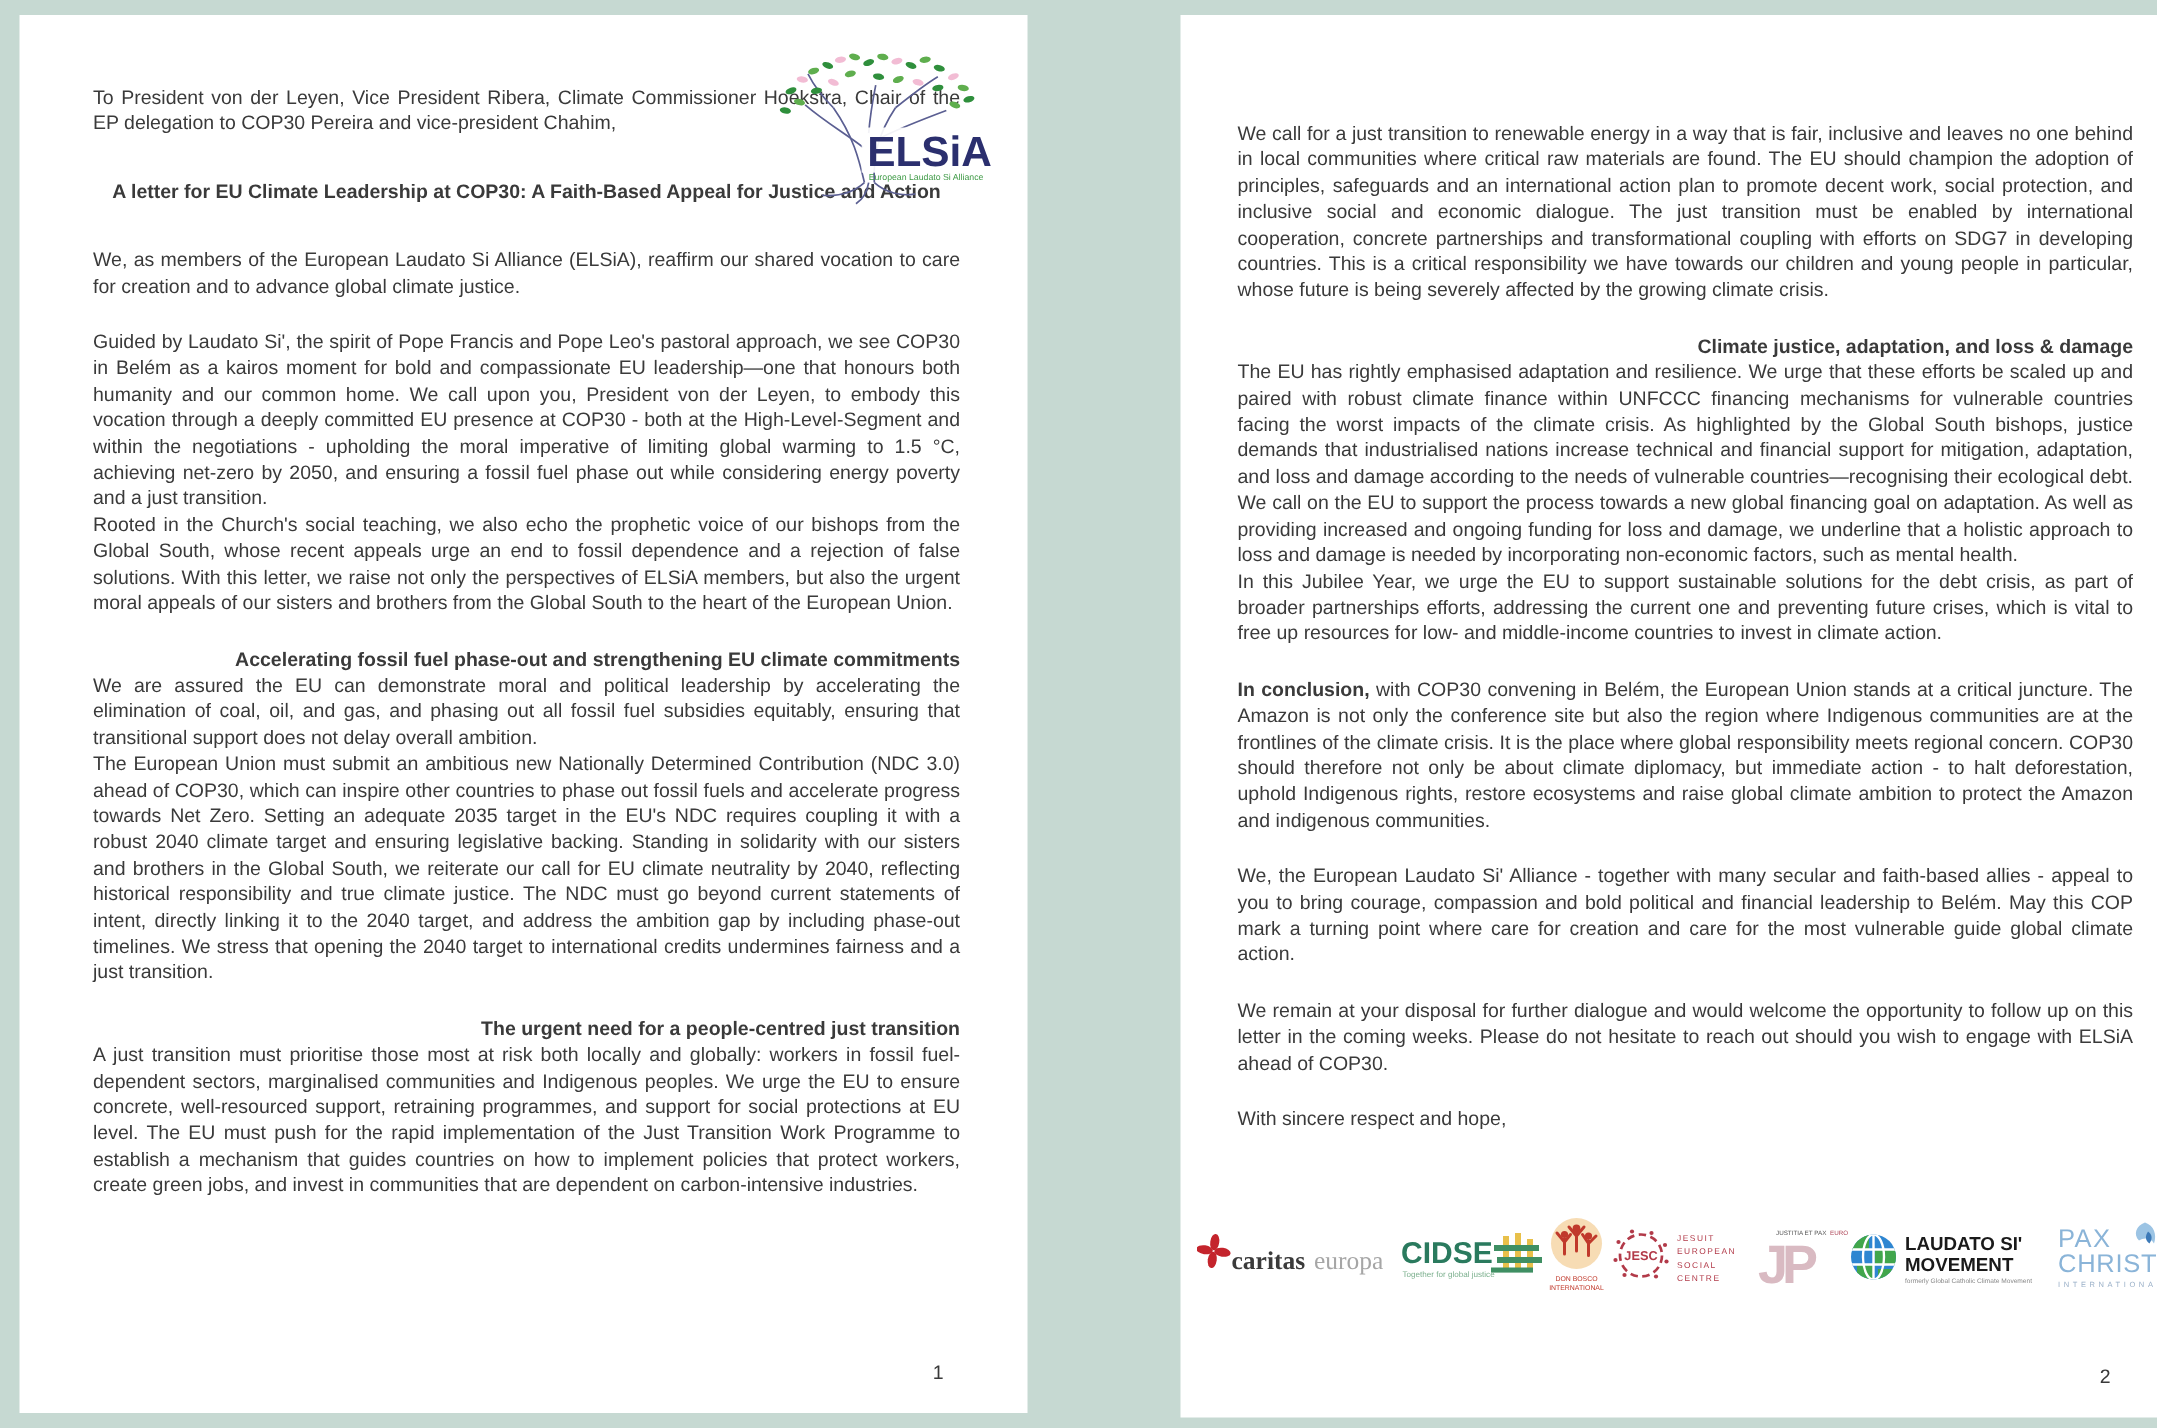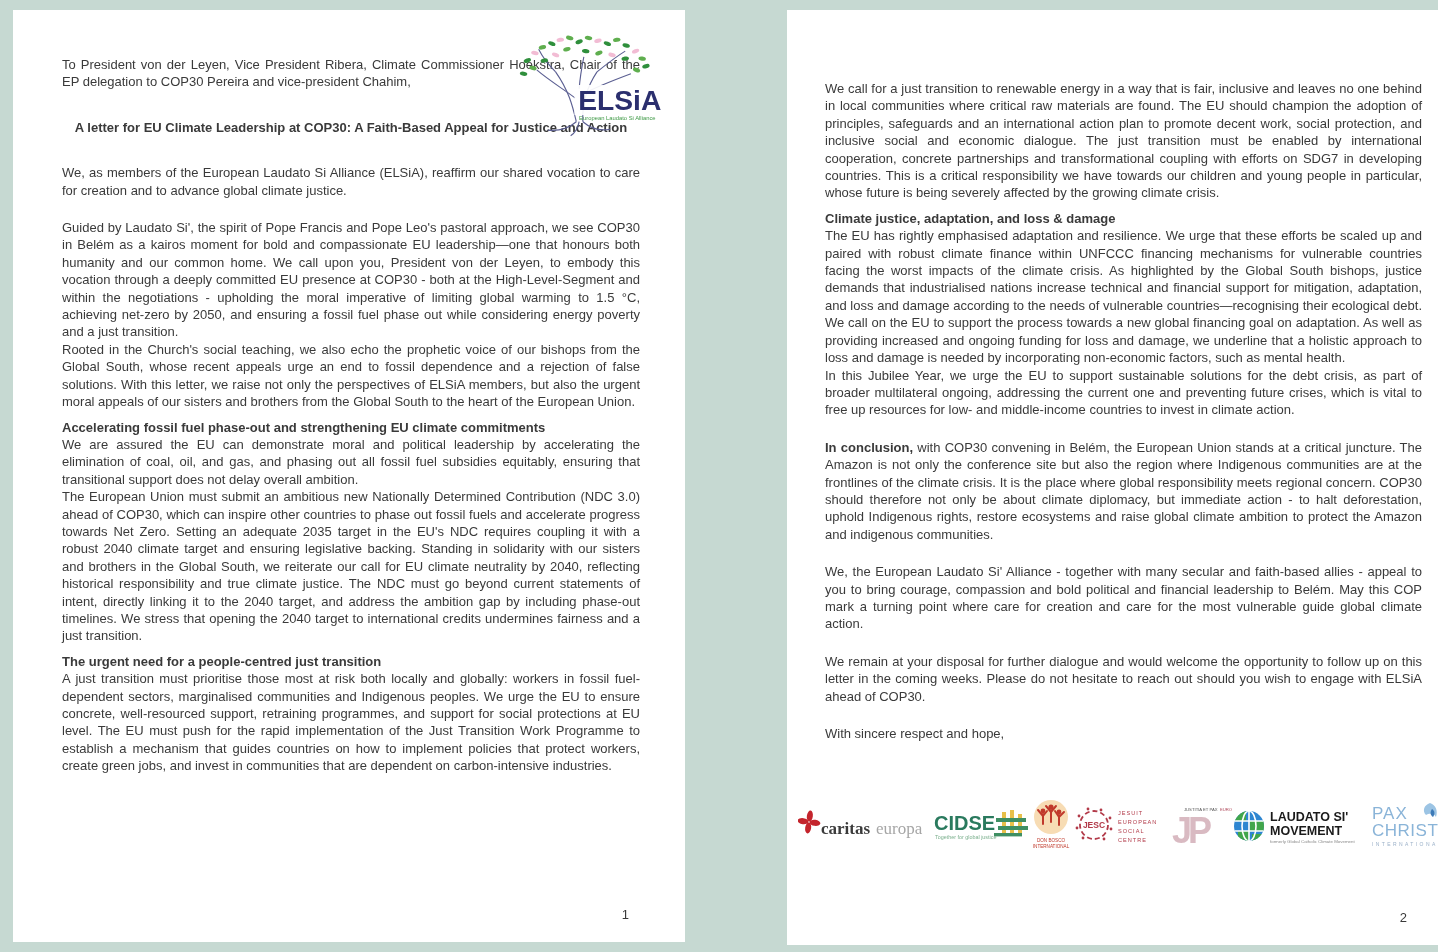--- a/index.html
+++ b/index.html
@@ -10,21 +10,21 @@
   .page-2{left:787px;width:676px;height:935px;}
   .inner1{padding:0 45px 0 49px;}
   .inner2{padding:70px 41px 0 38px;}
   p{margin:0;font-size:13px;line-height:17.4px;text-align:justify;text-justify:inter-word;}
   .bold{font-weight:bold;}
   .date{margin-top:76px;text-align:left;}
   .recipients{margin-top:46px;}
   .title{margin-top:28px;font-weight:bold;text-align:center;}
   .first{margin-top:28px;}
   .sp{margin-top:20px;}
-  .heading{font-weight:bold;text-align:left;margin-top:8px;}
+  .heading{font-weight:bold;text-align:right;margin-top:20px;}
   .pagenum{position:absolute;bottom:20px;right:56px;font-size:13px;color:#3a3a3a;}
   .elsia-logo{position:absolute;top:22px;right:24px;width:160px;height:106px;}
   .logos{display:flex;align-items:center;justify-content:center;margin-top:46px;height:76px;}
   .logo{display:flex;align-items:center;}
 </style>
 </head>
 <body>
 
 <div class="stage">
 
@@ -88,21 +88,21 @@
       <p>A just transition must prioritise those most at risk both locally and globally: workers in fossil fuel-dependent sectors, marginalised communities and Indigenous peoples. We urge the EU to ensure concrete, well-resourced support, retraining programmes, and support for social protections at EU level. The EU must push for the rapid implementation of the Just Transition Work Programme to establish a mechanism that guides countries on how to implement policies that protect workers, create green jobs, and invest in communities that are dependent on carbon-intensive industries.</p>
     </div>
     <div class="pagenum">1</div>
   </div>
 
   <div class="page page-2">
     <div class="inner2">
       <p>We call for a just transition to renewable energy in a way that is fair, inclusive and leaves no one behind in local communities where critical raw materials are found. The EU should champion the adoption of principles, safeguards and an international action plan to promote decent work, social protection, and inclusive social and economic dialogue. The just transition must be enabled by international cooperation, concrete partnerships and transformational coupling with efforts on SDG7 in developing countries. This is a critical responsibility we have towards our children and young people in particular, whose future is being severely affected by the growing climate crisis.</p>
       <p class="heading">Climate justice, adaptation, and loss &amp; damage</p>
       <p>The EU has rightly emphasised adaptation and resilience. We urge that these efforts be scaled up and paired with robust climate finance within UNFCCC financing mechanisms for vulnerable countries facing the worst impacts of the climate crisis. As highlighted by the Global South bishops, justice demands that industrialised nations increase technical and financial support for mitigation, adaptation, and loss and damage according to the needs of vulnerable countries—recognising their ecological debt. We call on the EU to support the process towards a new global financing goal on adaptation. As well as providing increased and ongoing funding for loss and damage, we underline that a holistic approach to loss and damage is needed by incorporating non-economic factors, such as mental health.</p>
-      <p>In this Jubilee Year, we urge the EU to support sustainable solutions for the debt crisis, as part of broader multilateral ongoing, addressing the current one and preventing future crises, which is vital to free up resources for low- and middle-income countries to invest in climate action.</p>
+      <p>In this Jubilee Year, we urge the EU to support sustainable solutions for the debt crisis, as part of broader partnerships efforts, addressing the current one and preventing future crises, which is vital to free up resources for low- and middle-income countries to invest in climate action.</p>
       <p class="sp"><span class="bold">In conclusion,</span><span> with COP30 convening in Belém, the European Union stands at a critical juncture. The Amazon is not only the conference site but also the region where Indigenous communities are at the frontlines of the climate crisis. It is the place where global responsibility meets regional concern. COP30 should therefore not only be about climate diplomacy, but immediate action - to halt deforestation, uphold Indigenous rights, restore ecosystems and raise global climate ambition to protect the Amazon and indigenous communities.</span></p>
       <p class="sp">We, the European Laudato Si' Alliance - together with many secular and faith-based allies - appeal to you to bring courage, compassion and bold political and financial leadership to Belém. May this COP mark a turning point where care for creation and care for the most vulnerable guide global climate action.</p>
       <p class="sp">We remain at your disposal for further dialogue and would welcome the opportunity to follow up on this letter in the coming weeks. Please do not hesitate to reach out should you wish to engage with ELSiA ahead of COP30.</p>
       <p class="sp">With sincere respect and hope,</p>
 
       <div class="logos">
 
         <div class="logo">
           <svg width="136" height="34" viewBox="0 0 136 34">
             <g fill="#c4242c" transform="rotate(8 11 13)">

